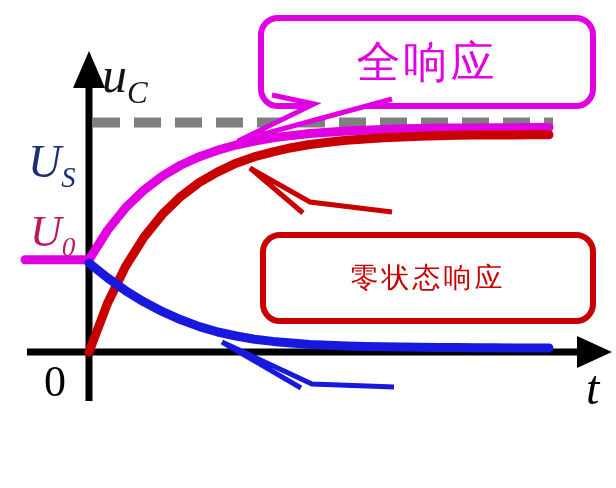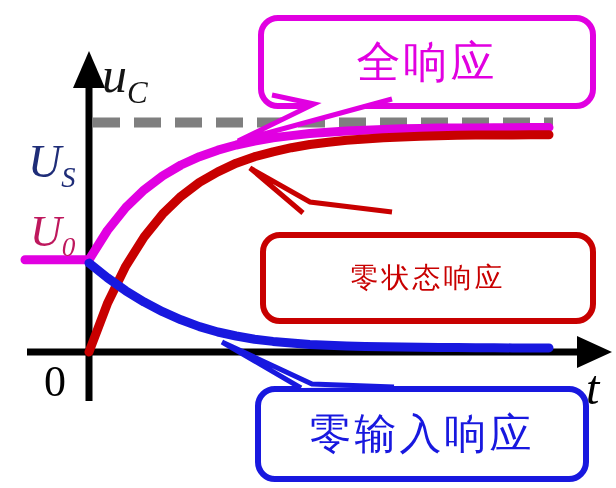--- a/index.html
+++ b/index.html
@@ -17,23 +17,20 @@
 </head>
 <body>
 
 <div class="fig">
 
   <div class="callout" style="left: 258px; top: 15px; width: 326px; height: 82px; font-size: 44px; border-color: rgb(225, 0, 225);">
     <span style="color: rgb(225, 0, 225);">全响应</span>
   </div>
   <div class="callout" style="left: 260px; top: 204px; width: 324px; height: 80px; font-size: 28px; border-color: rgb(200, 0, 0); margin-top: 28px;">
     <span style="color: rgb(200, 0, 0);">零状态响应</span>
-  </div>
-  <div class="callout" style="left: 255px; top: 386px; width: 322px; height: 84px; font-size: 42px; border-color: rgb(24, 24, 223);">
-    <span style="color: rgb(24, 24, 223);">零输入响应</span>
   </div>
 
   <svg class="plot" width="616" height="488" viewBox="0 0 616 488">
 
     <path d="M 27 352 H 580" stroke="#000" stroke-width="7" fill="none"></path>
     <polygon points="577,336 612,352 577,368" fill="#000"></polygon>
     <path d="M 89 401 V 80" stroke="#000" stroke-width="7" fill="none"></path>
     <polygon points="73,88 89,51 105,88" fill="#000"></polygon>
 
     <path d="M 93 122.5 H 553" stroke="#7F7F7F" stroke-width="10" stroke-dasharray="27 14" fill="none" style="stroke: rgb(127, 127, 127);"></path>

